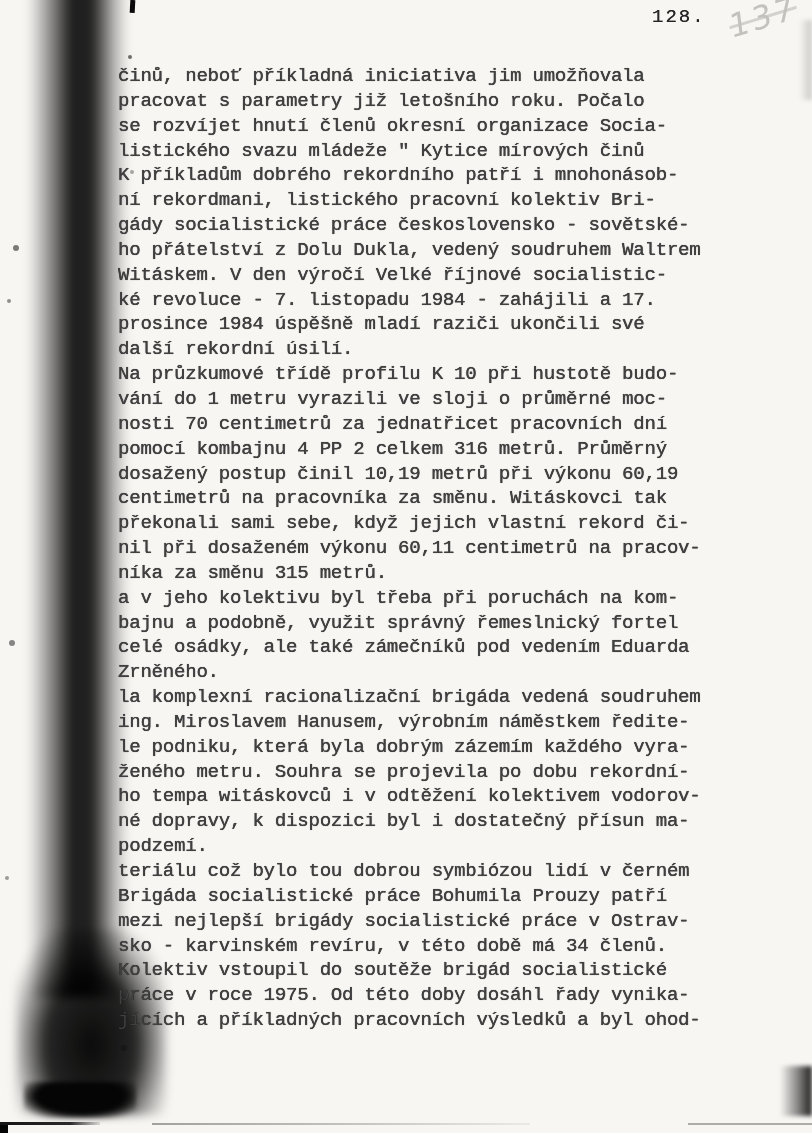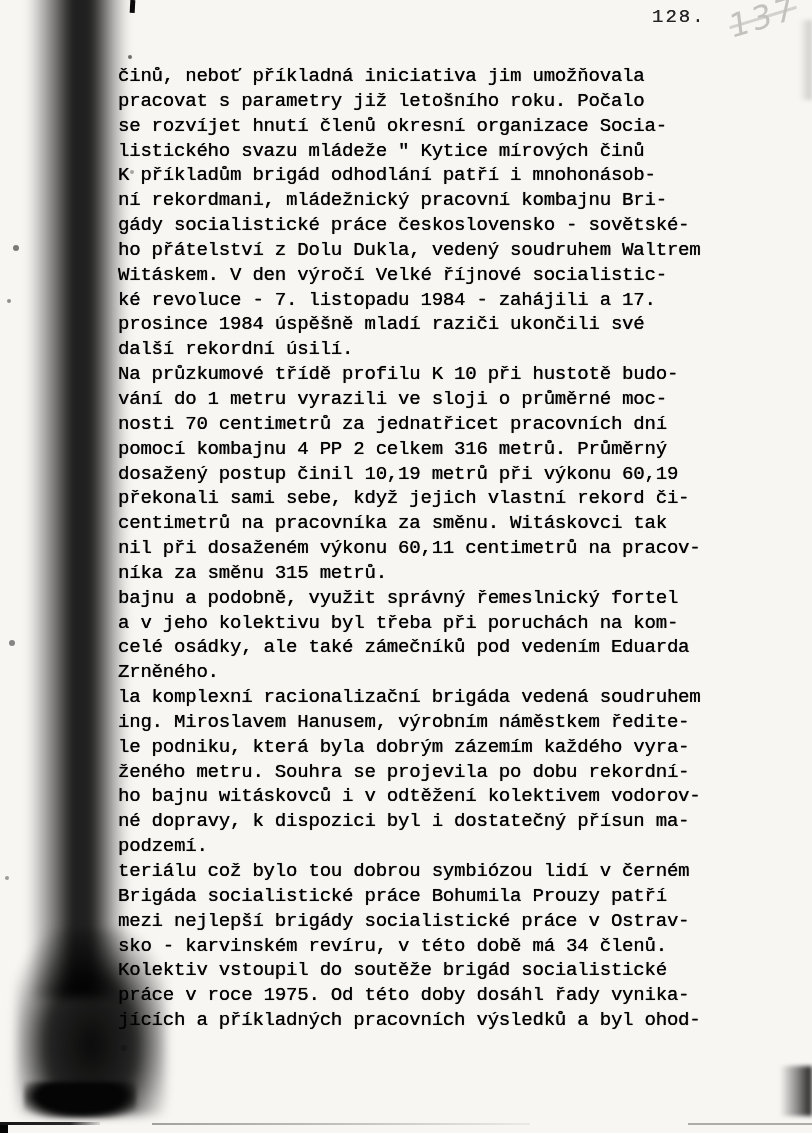--- a/index.html
+++ b/index.html
@@ -128,21 +128,21 @@
   .text-block {
     position: absolute;
     left: 118px; top: 64px;
     width: 612px;
   }
   .tline {
     white-space: pre;
     font-size: 19px;
     line-height: 24.85px;
     height: 24.85px;
-    color: #000000;
+    color: #404040;
     text-shadow: 0 0 0.7px rgba(15,15,15,0.85), 0.3px 0.3px 0 rgba(15,15,15,0.35);
     letter-spacing: -0.2px;
   }
 </style>
 </head>
 <body>
 
 <div class="page">
 
   <div class="band-main"></div>
@@ -158,46 +158,46 @@
   <div class="corner-square"></div>
 
   <div class="typed-page-number">128.</div>
   <div class="handwritten-page-number">137</div>
 
   <div class="text-block">
       <div class="tline">činů, neboť příkladná iniciativa jim umožňovala</div>
       <div class="tline">pracovat s parametry již letošního roku. Počalo</div>
       <div class="tline">se rozvíjet hnutí členů okresní organizace Socia-</div>
       <div class="tline">listického svazu mládeže " Kytice mírových činů</div>
-      <div class="tline">K příkladům brigád odhodlání patří i mnohonásob-</div>
-      <div class="tline">ní rekordmani, mládežnický pracovní kombajnu Bri-</div>
+      <div class="tline">K příkladům dobrého rekordního patří i mnohonásob-</div>
+      <div class="tline">ní rekordmani, listického pracovní kolektiv Bri-</div>
       <div class="tline">gády socialistické práce československo - sovětské-</div>
       <div class="tline">ho přátelství z Dolu Dukla, vedený soudruhem Waltrem</div>
       <div class="tline">Witáskem. V den výročí Velké říjnové socialistic-</div>
       <div class="tline">ké revoluce - 7. listopadu 1984 - zahájili a 17.</div>
       <div class="tline">prosince 1984 úspěšně mladí raziči ukončili své</div>
       <div class="tline">další rekordní úsilí.</div>
       <div class="tline">Na průzkumové třídě profilu K 10 při hustotě budo-</div>
       <div class="tline">vání do 1 metru vyrazili ve sloji o průměrné moc-</div>
       <div class="tline">nosti 70 centimetrů za jednatřicet pracovních dní</div>
       <div class="tline">pomocí kombajnu 4 PP 2 celkem 316 metrů. Průměrný</div>
       <div class="tline">dosažený postup činil 10,19 metrů při výkonu 60,19</div>
+      <div class="tline">centimetrů na pracovníka za směnu. Witáskovci tak</div>
       <div class="tline">překonali sami sebe, když jejich vlastní rekord či-</div>
-      <div class="tline">centimetrů na pracovníka za směnu. Witáskovci tak</div>
       <div class="tline">nil při dosaženém výkonu 60,11 centimetrů na pracov-</div>
       <div class="tline">níka za směnu 315 metrů.</div>
+      <div class="tline">a v jeho kolektivu byl třeba při poruchách na kom-</div>
       <div class="tline">bajnu a podobně, využit správný řemeslnický fortel</div>
-      <div class="tline">a v jeho kolektivu byl třeba při poruchách na kom-</div>
       <div class="tline">celé osádky, ale také zámečníků pod vedením Eduarda</div>
       <div class="tline">Zrněného.</div>
       <div class="tline">la komplexní racionalizační brigáda vedená soudruhem</div>
       <div class="tline">ing. Miroslavem Hanusem, výrobním náměstkem ředite-</div>
       <div class="tline">le podniku, která byla dobrým zázemím každého vyra-</div>
       <div class="tline">ženého metru. Souhra se projevila po dobu rekordní-</div>
-      <div class="tline">ho bajnu witáskovců i v odtěžení kolektivem vodorov-</div>
+      <div class="tline">ho tempa witáskovců i v odtěžení kolektivem vodorov-</div>
       <div class="tline">né dopravy, k dispozici byl i dostatečný přísun ma-</div>
       <div class="tline">podzemí.</div>
       <div class="tline">teriálu což bylo tou dobrou symbiózou lidí v černém</div>
       <div class="tline">Brigáda socialistické práce Bohumila Prouzy patří</div>
       <div class="tline">mezi nejlepší brigády socialistické práce v Ostrav-</div>
       <div class="tline">sko - karvinském revíru, v této době má 34 členů.</div>
       <div class="tline">Kolektiv vstoupil do soutěže brigád socialistické</div>
       <div class="tline">práce v roce 1975. Od této doby dosáhl řady vynika-</div>
       <div class="tline">jících a příkladných pracovních výsledků a byl ohod-</div>
     </div>

